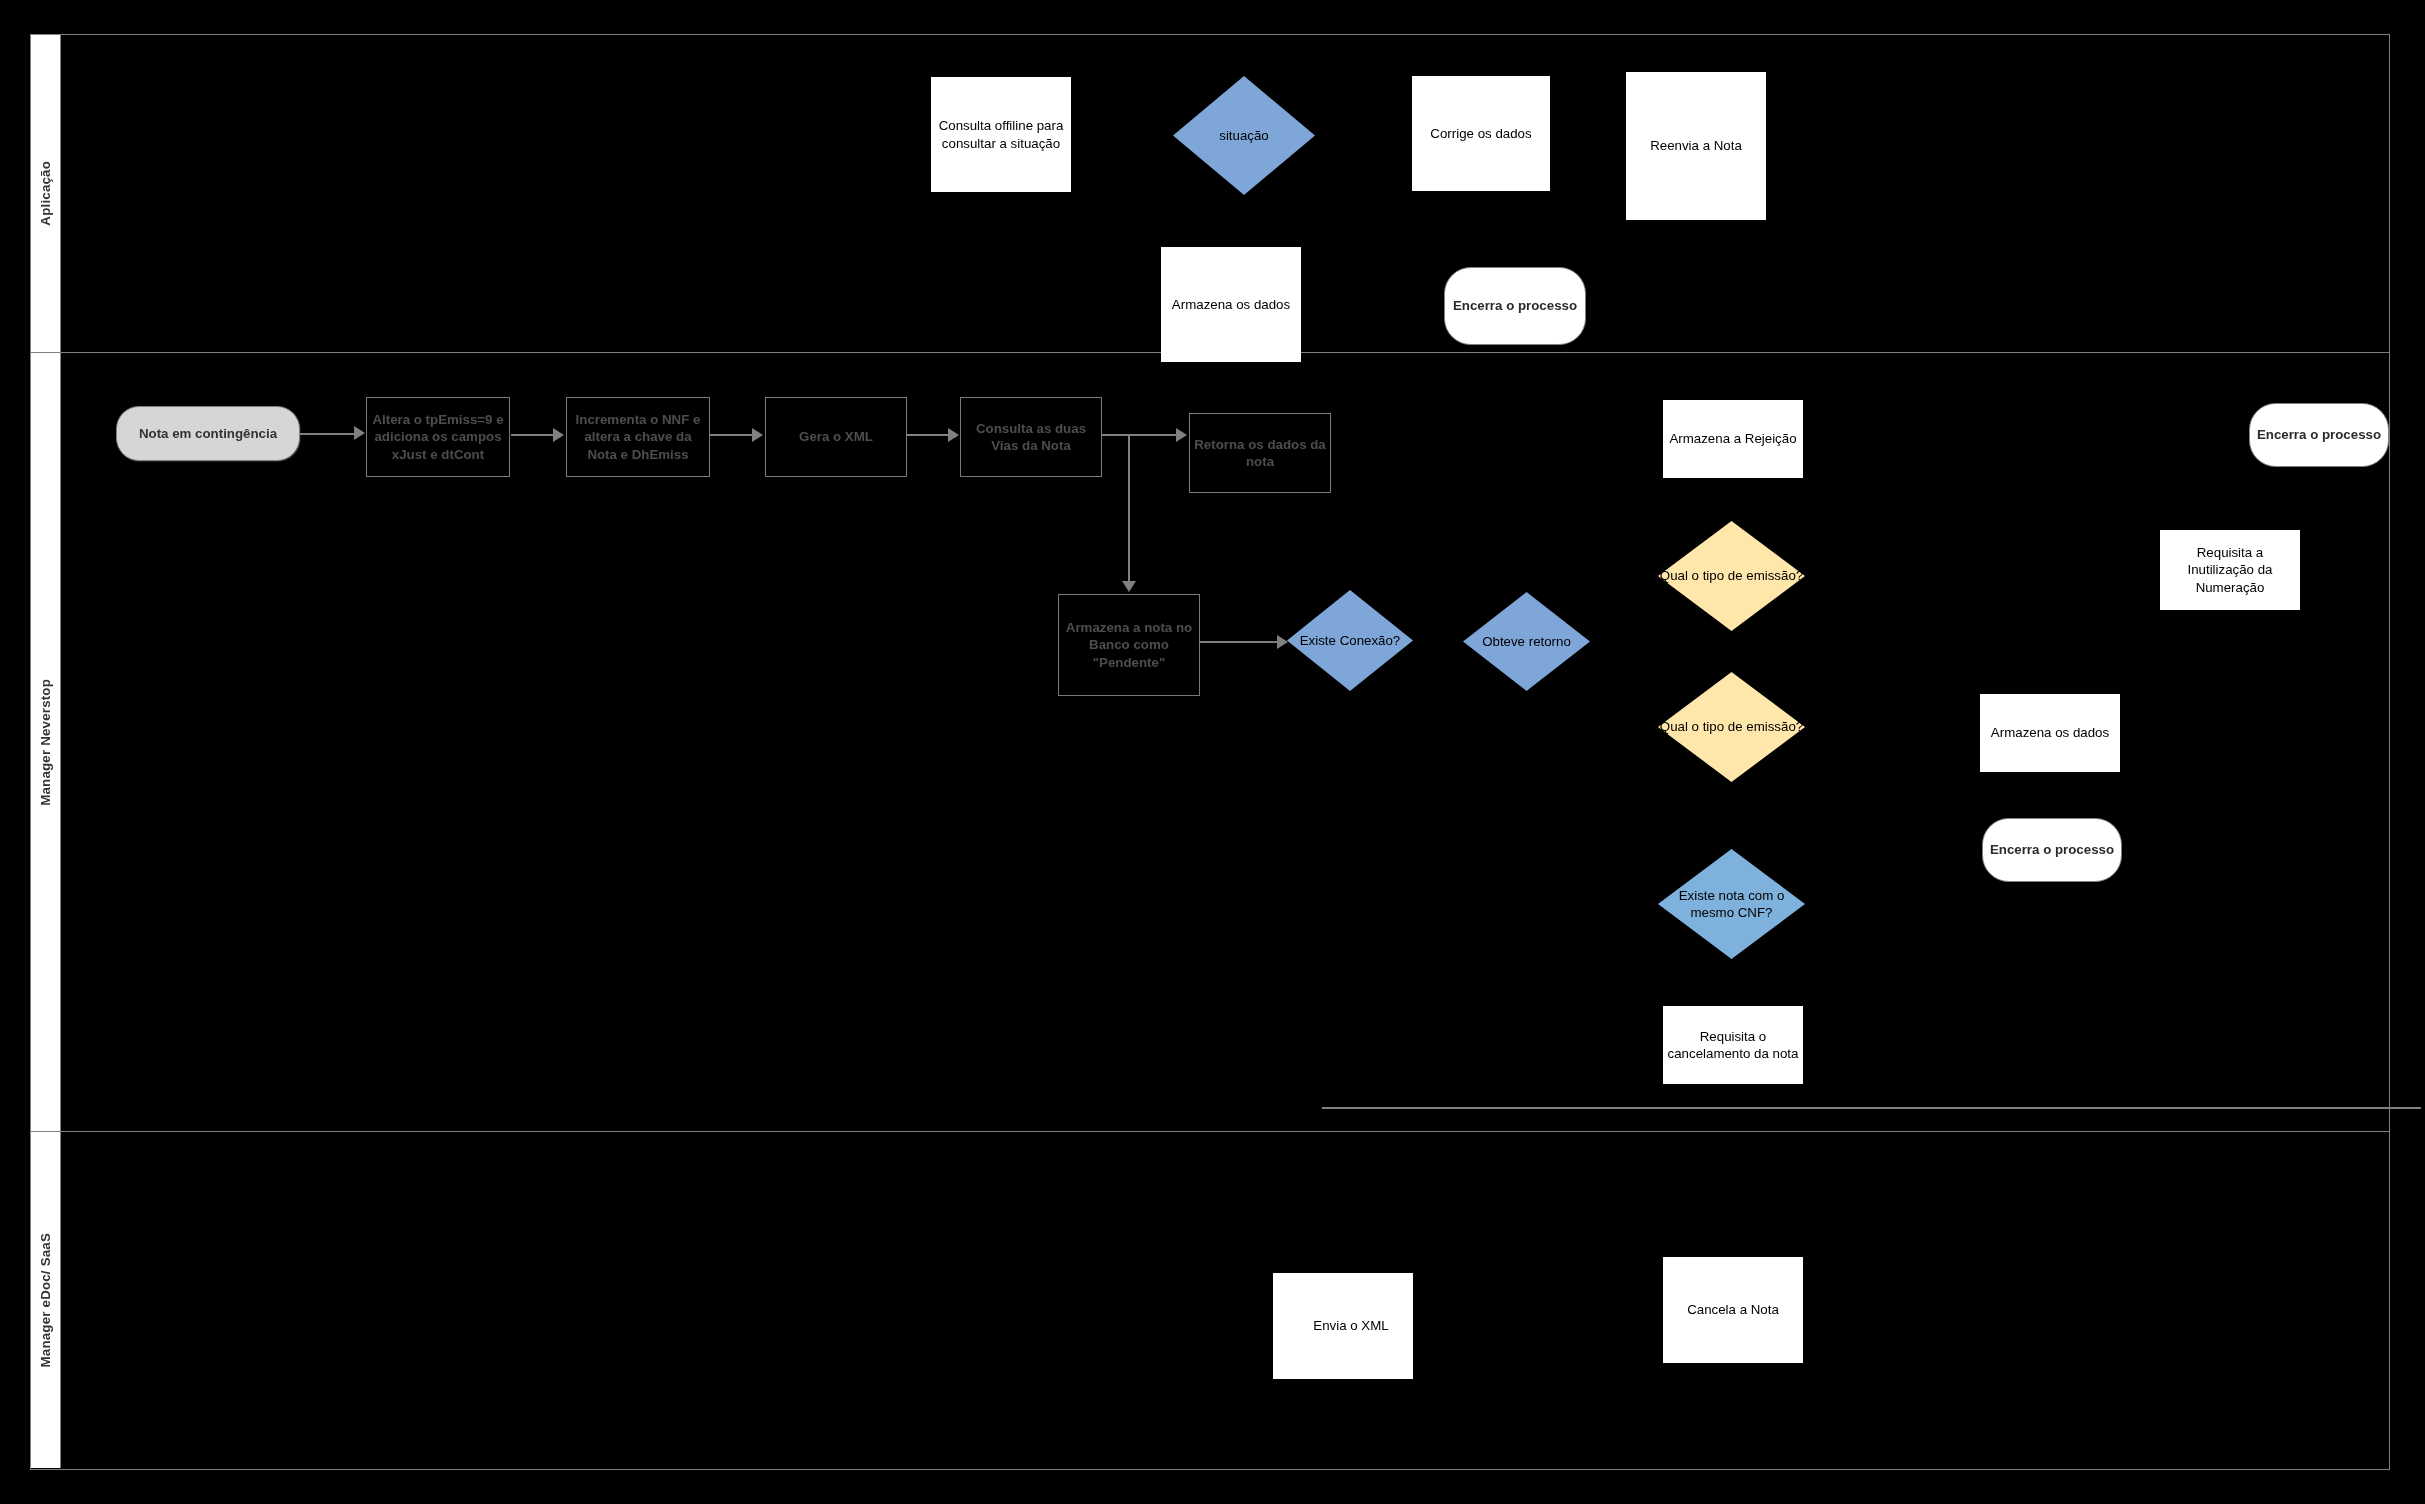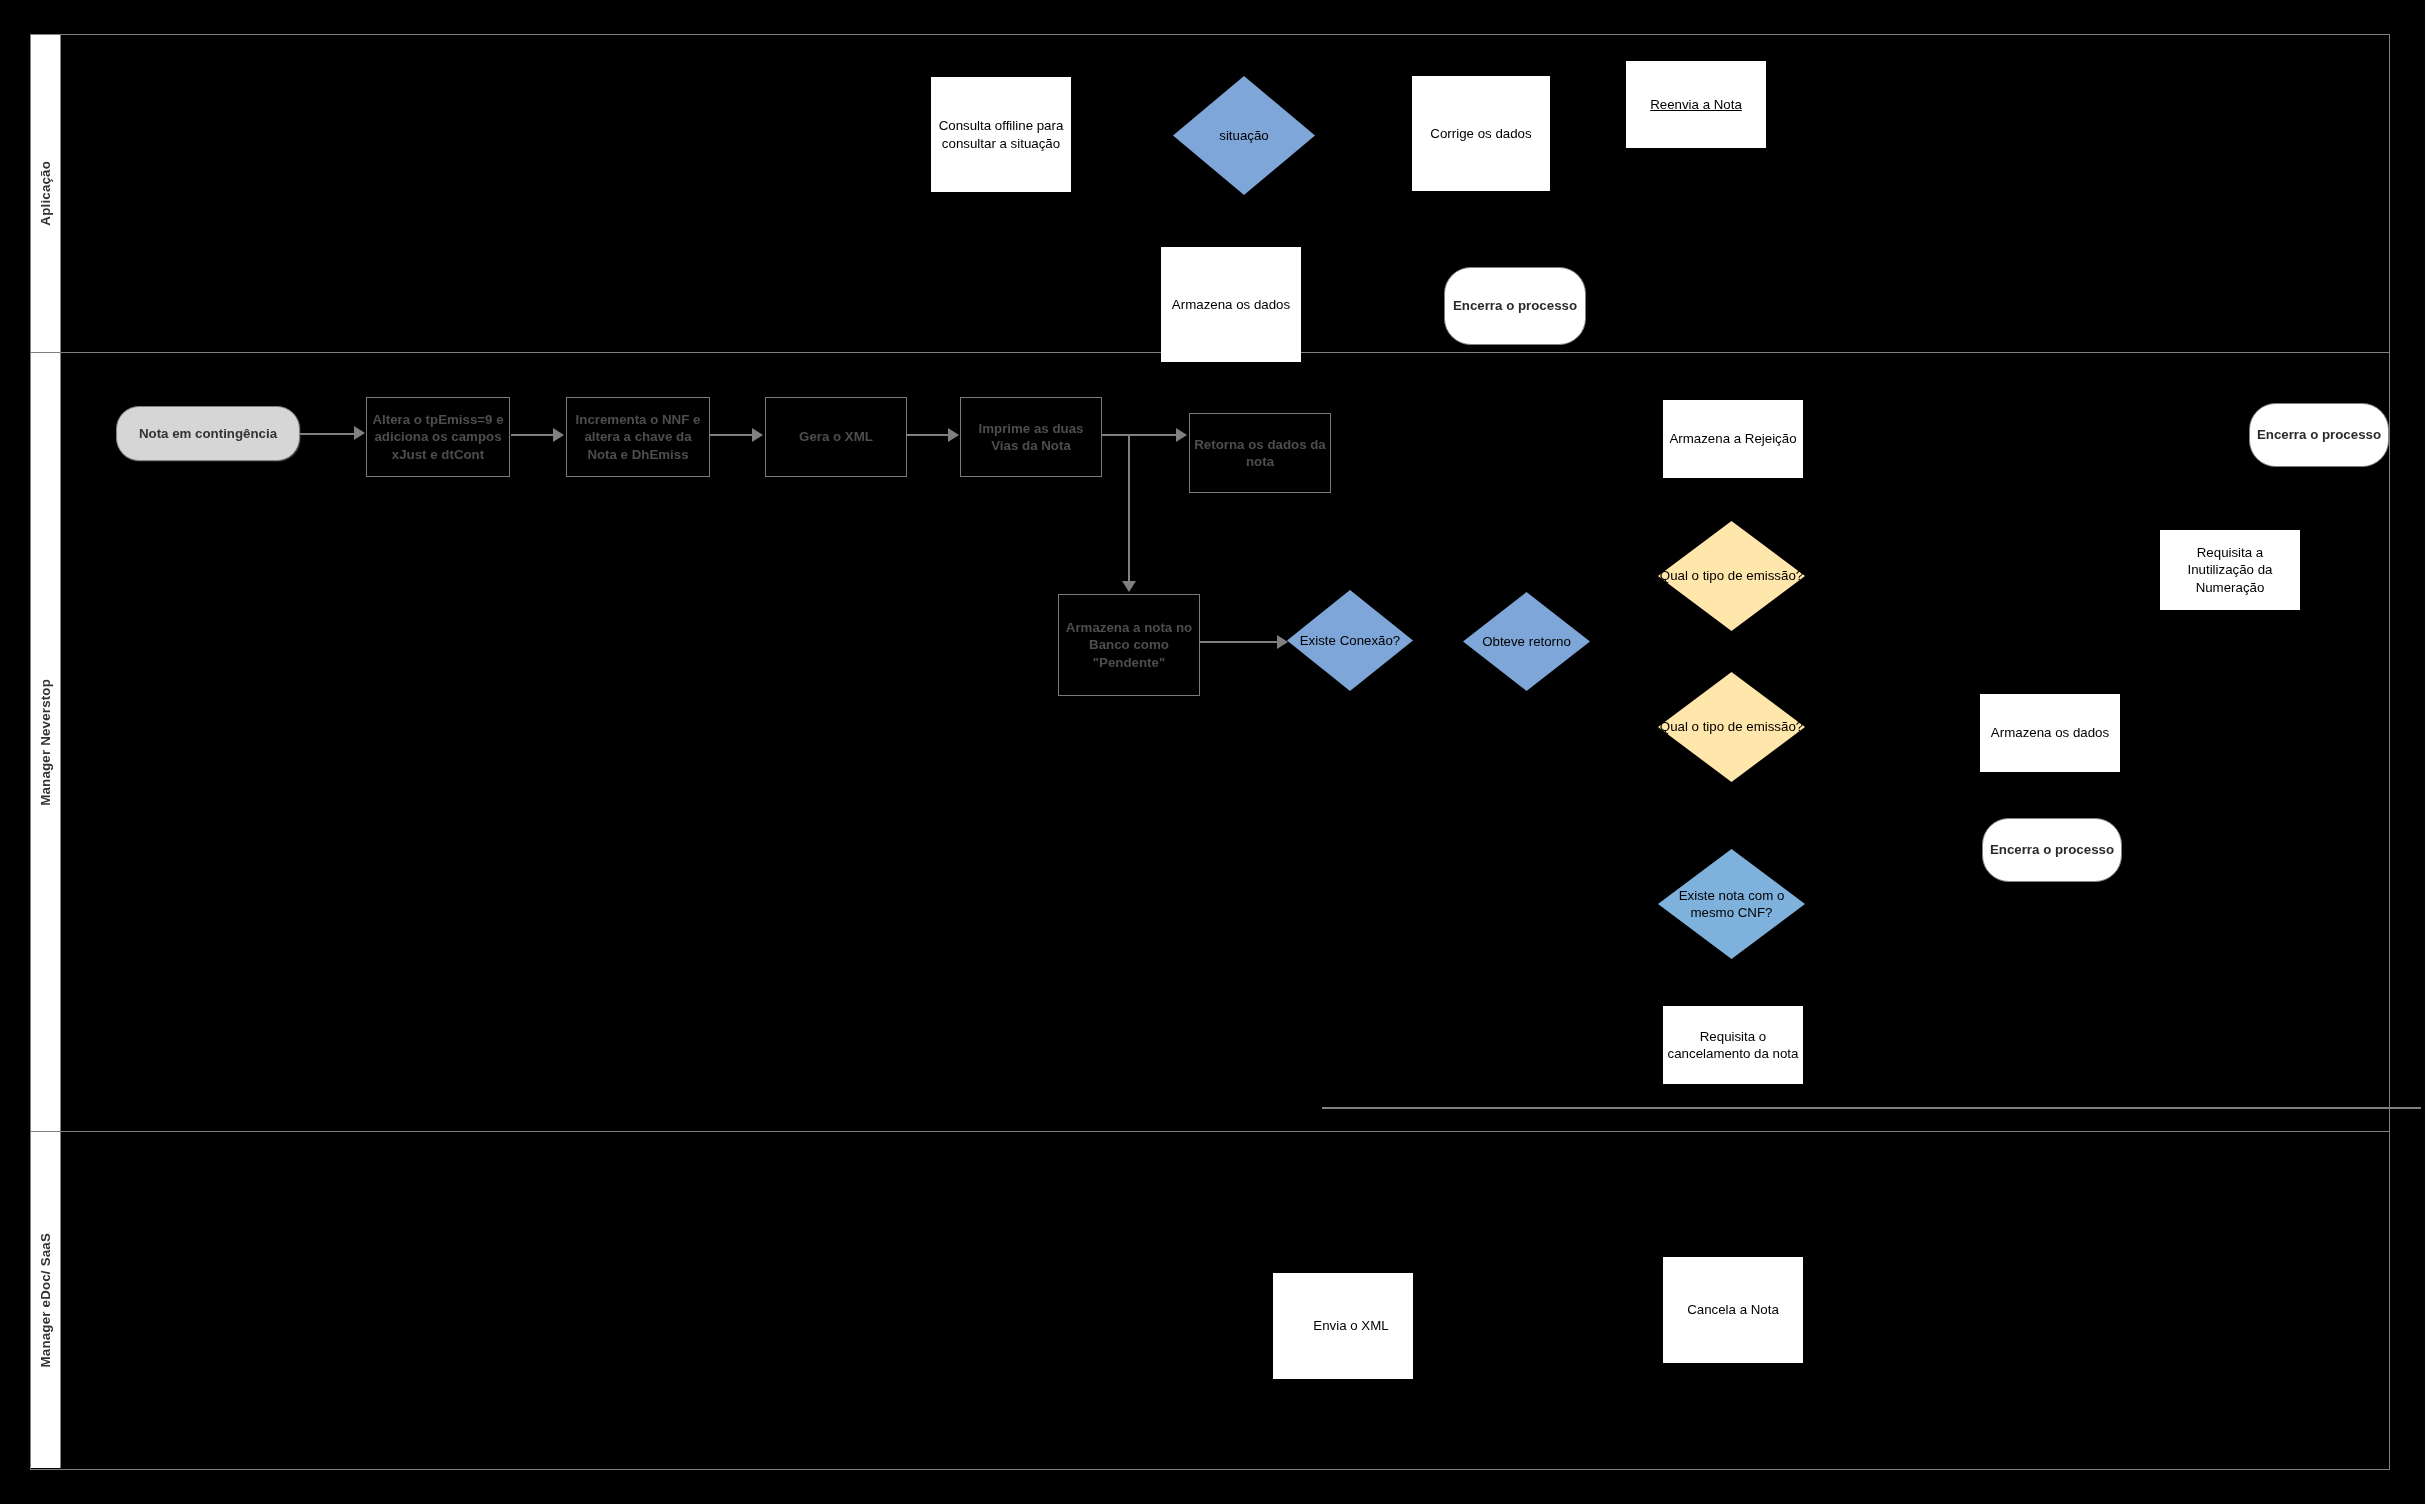--- a/index.html
+++ b/index.html
@@ -90,21 +90,21 @@
 
         <div class="node n-diamond" style="left:1112px;top:41px;width:142px;height:119px;">
           <div class="dshape blue"></div>
           <span class="dlabel">situação</span>
         </div>
 
         <div class="node n-process" style="left:1351px;top:41px;width:138px;height:115px;">
           <span class="lbl">Corrige os dados</span>
         </div>
 
-        <div class="node n-process" style="left:1565px;top:26px;width:140px;height:87px;text-decoration:underline;">
+        <div class="node n-process" style="left:1565px;top:37px;width:140px;height:148px;">
           <span class="lbl">Reenvia a Nota</span>
         </div>
 
         <div class="node n-process" style="left:1100px;top:212px;width:140px;height:115px;">
           <span class="lbl">Armazena os dados</span>
         </div>
 
         <div class="node n-end" style="left:1383px;top:232px;width:142px;height:78px;">
           <span class="lbl">Encerra o processo</span>
         </div>
@@ -136,21 +136,21 @@
         <div class="edge h" style="left:649px;top:81px;width:43px;"></div>
         <div class="arrow-r" style="left:691px;top:75px;"></div>
 
         <div class="node n-ghost" style="left:704px;top:44px;width:142px;height:80px;">
           <span class="lbl">Gera o XML</span>
         </div>
         <div class="edge h" style="left:845px;top:81px;width:42px;"></div>
         <div class="arrow-r" style="left:887px;top:75px;"></div>
 
         <div class="node n-ghost" style="left:899px;top:44px;width:142px;height:80px;">
-          <span class="lbl">Imprime as duas Vias da Nota</span>
+          <span class="lbl">Consulta as duas Vias da Nota</span>
         </div>
 
         <div class="edge h" style="left:1041px;top:81px;width:75px;"></div>
         <div class="arrow-r" style="left:1115px;top:75px;"></div>
         <div class="edge v" style="left:1067px;top:81px;height:148px;"></div>
         <div class="arrow-d" style="left:1061px;top:228px;"></div>
 
         <div class="node n-ghost" style="left:1128px;top:60px;width:142px;height:80px;">
           <span class="lbl">Retorna os dados da nota</span>
         </div>

